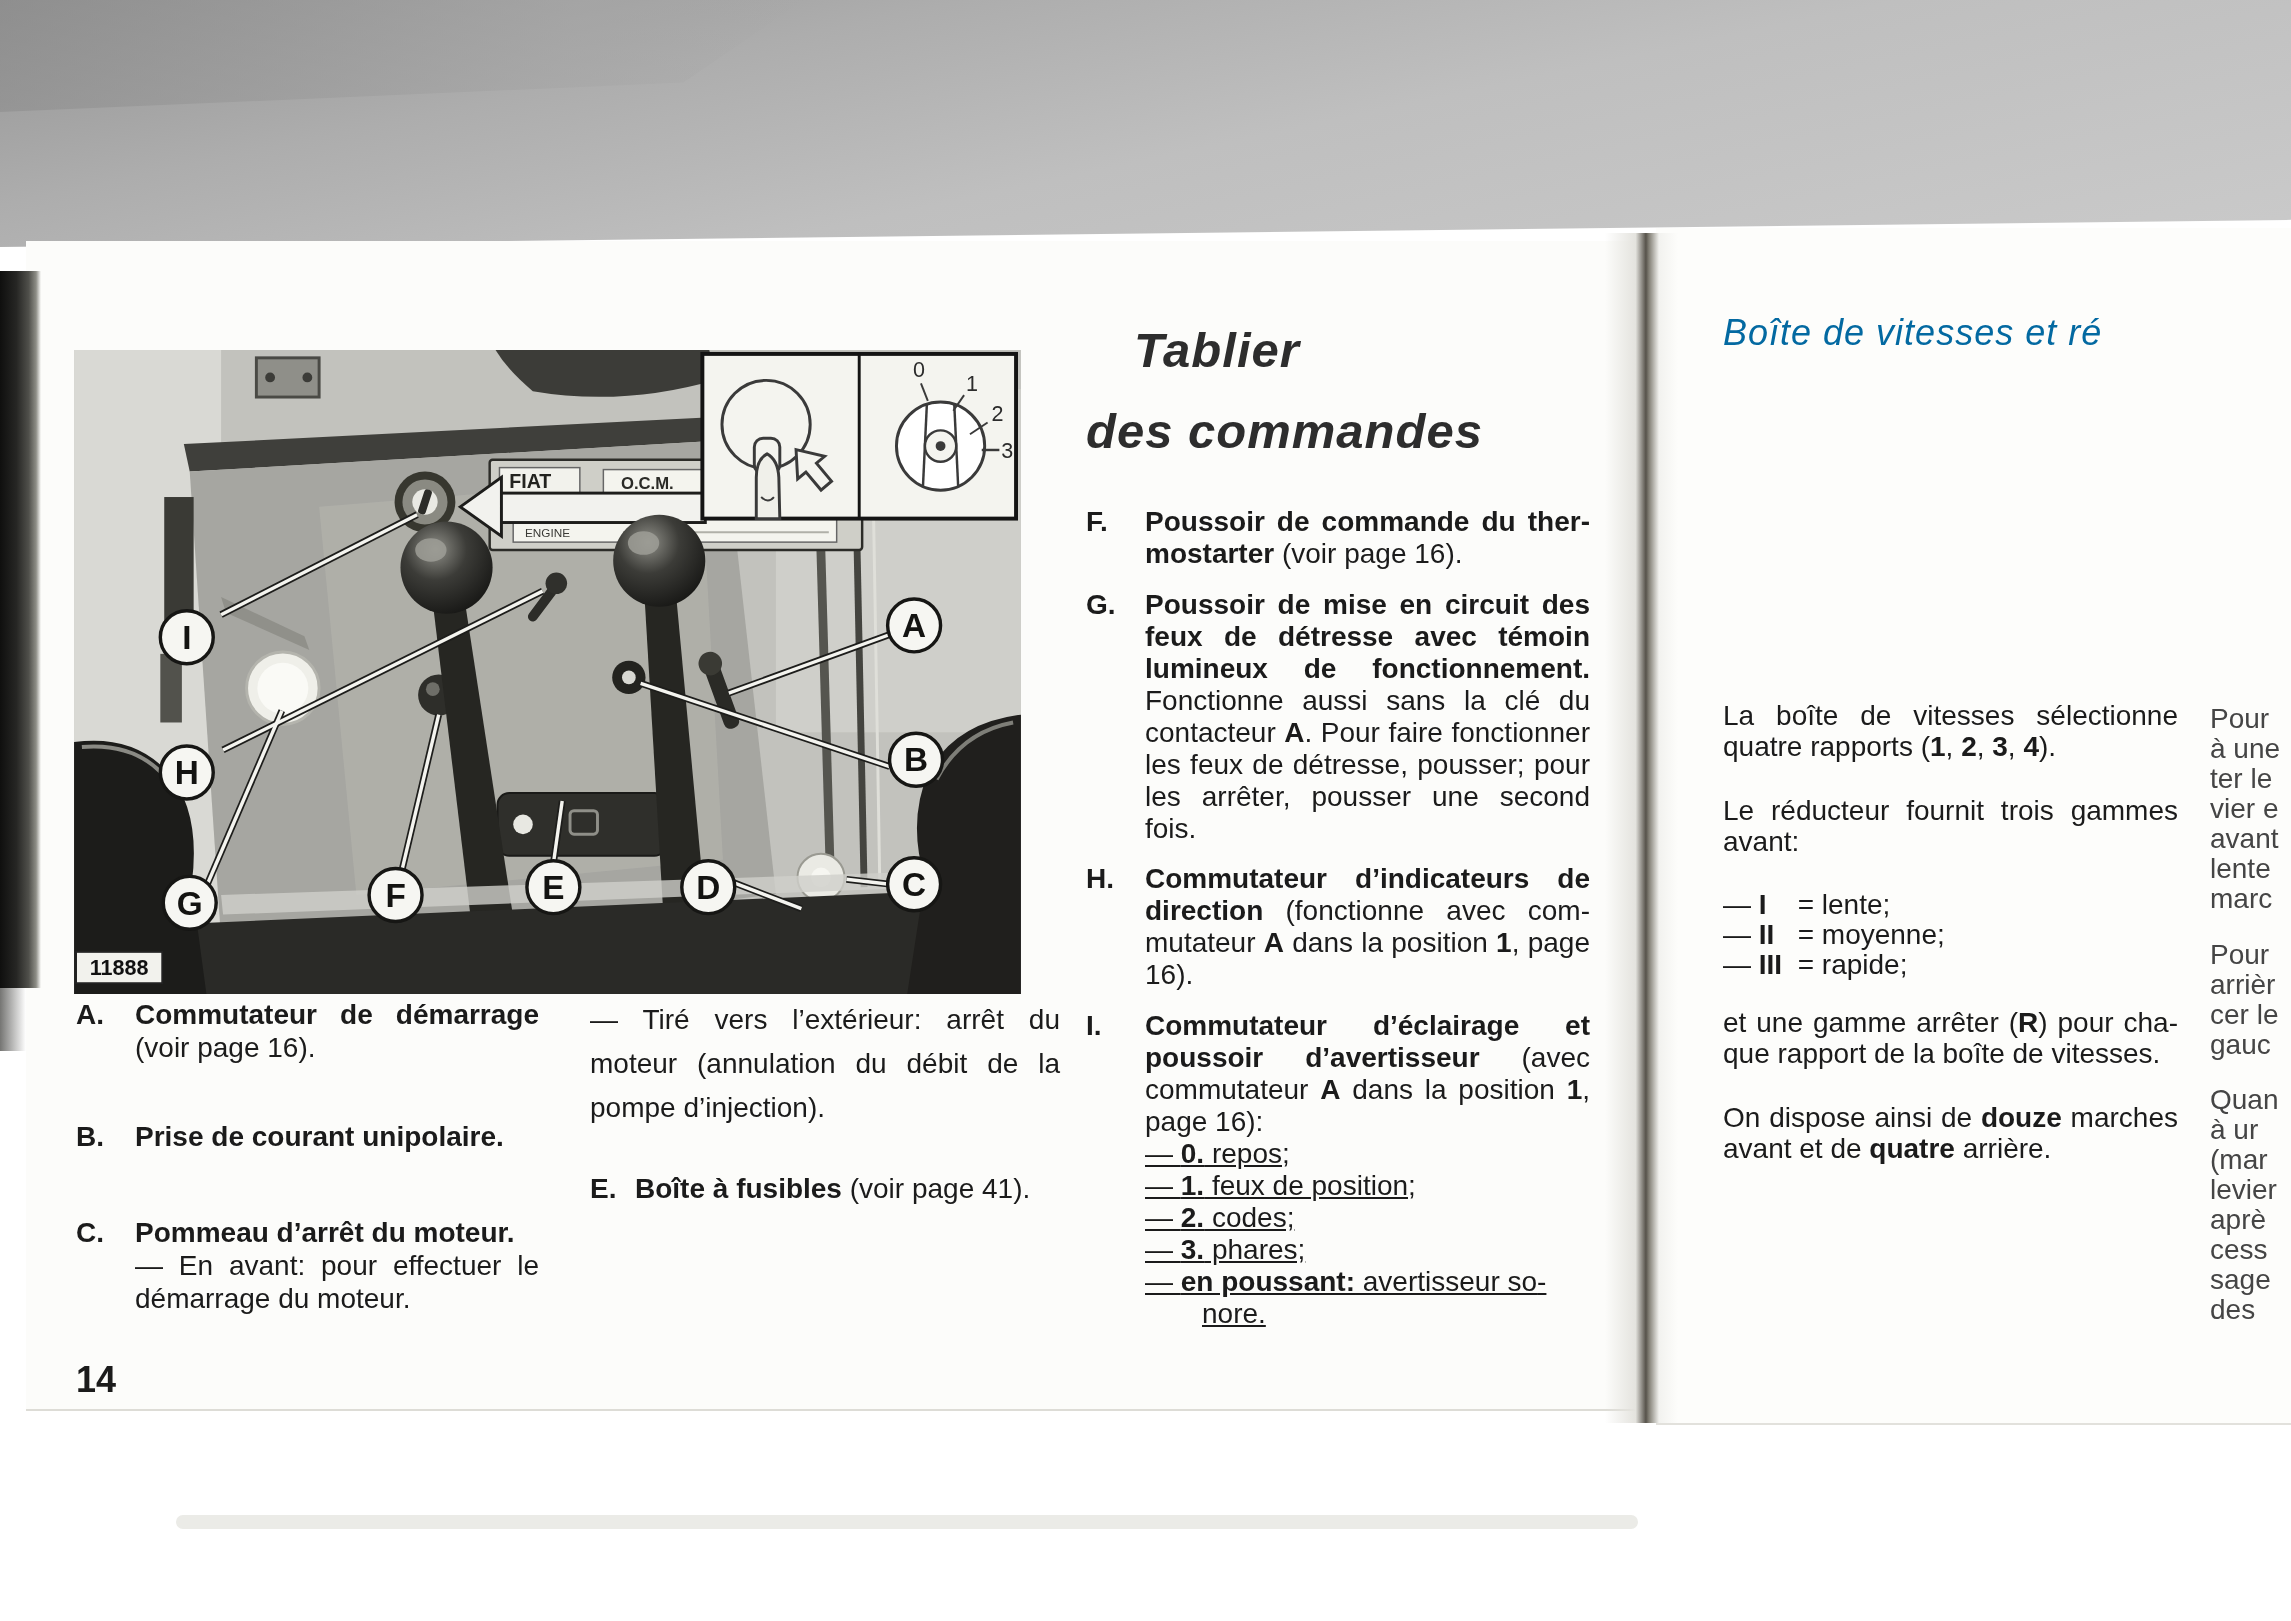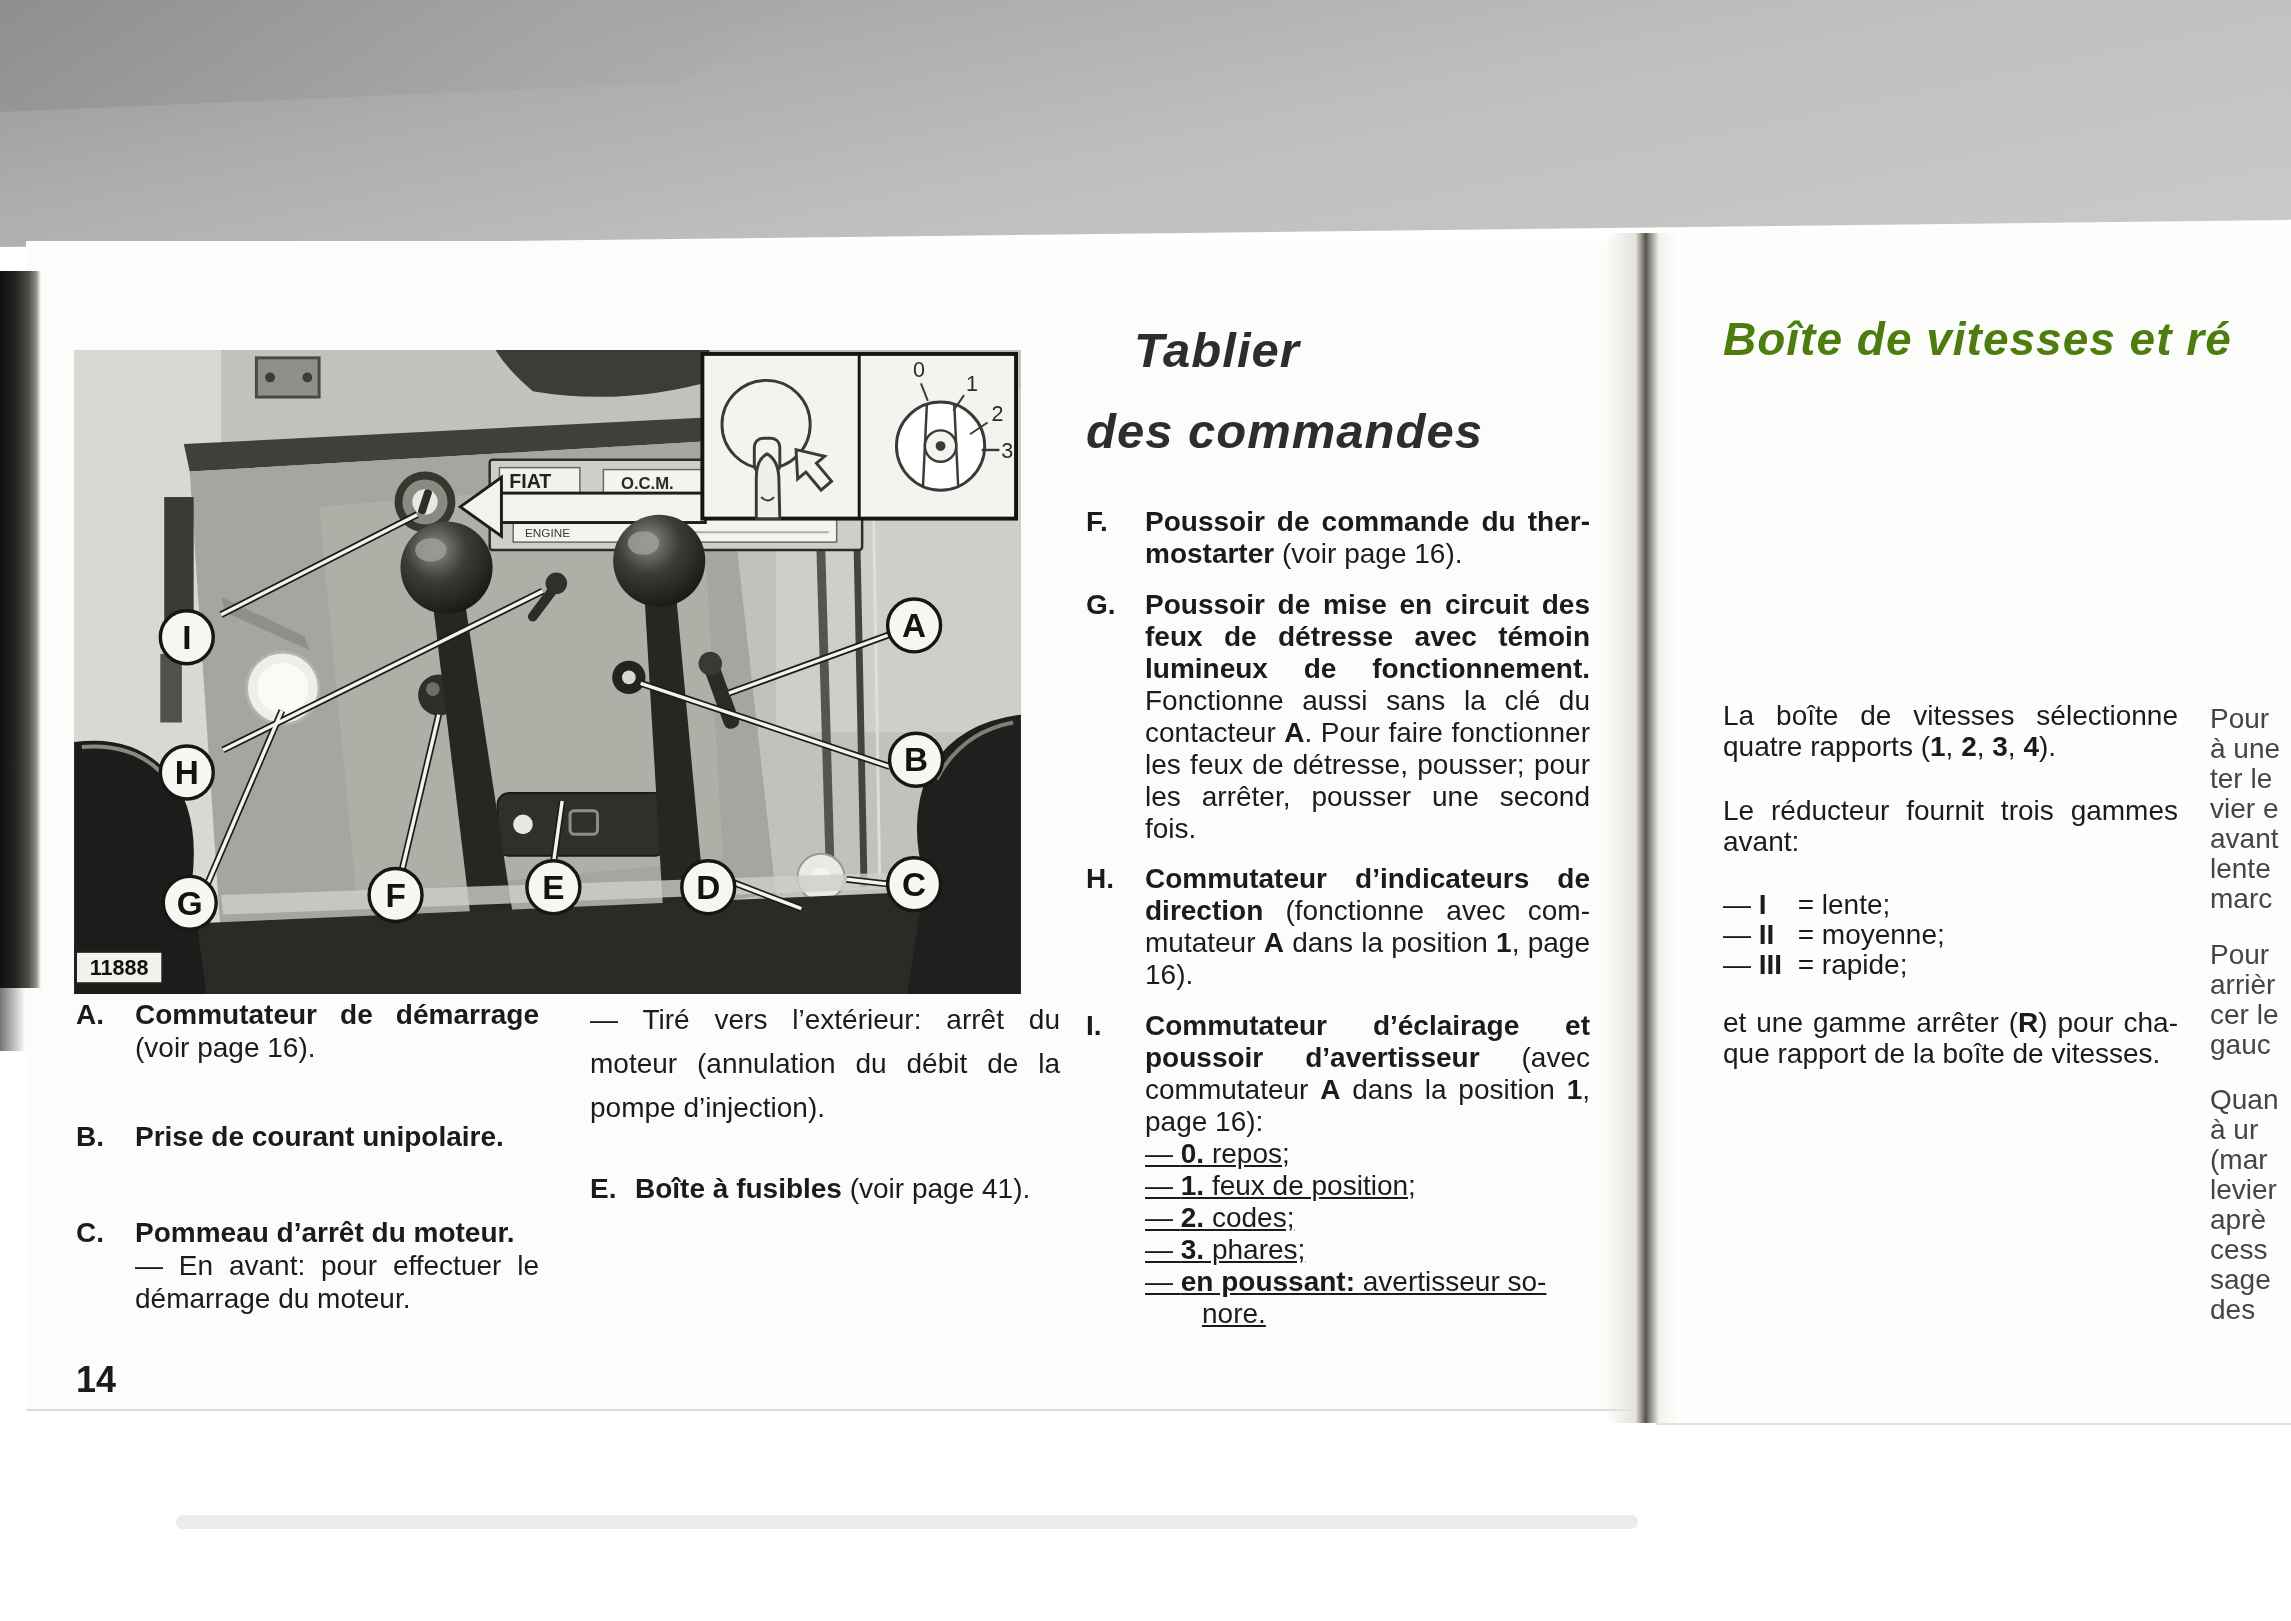--- a/index.html
+++ b/index.html
@@ -46,22 +46,22 @@
   #bcol1 .gapA{margin-bottom:56px;} #bcol1 .gapB{margin-bottom:63px;}
   #bcol1 .body-txt{line-height:33px;}
   #bcol2{position:absolute;left:590px;top:998px;width:470px;}
   #bcol2 .body-txt{line-height:44px;}
   #bcol2 .efus{margin-top:37px;}
   #bcol2 .item{padding-left:45px;}
 
   #page-num{position:absolute;left:76px;top:1339px;font-size:36px;font-weight:700;margin-top:20px;}
 
   
-  #rp-title{position:absolute;left:67px;top:84px;font-size:46px;font-weight:700;font-style:italic;
-    color:#4d7c0f;letter-spacing:1px;white-space:nowrap;}
+  #rp-title{position:absolute;left:67px;top:84px;font-size:36px;font-weight:400;font-style:italic;
+    color:#0369a1;letter-spacing:1px;white-space:nowrap;}
   #rp-col{position:absolute;left:67px;top:472px;width:455px;}
   #rp-col .para{font-size:28px;line-height:31px;text-align:justify;margin:0 0 33px 0;}
   #rp-col .gears{margin:0 0 27.4px 0;}
   #rp-col .gline{font-size:28px;line-height:30px;}
   #rp-cut{position:absolute;left:554px;top:476px;width:127px;color:#454545;}
   .frag-line{font-size:28px;line-height:30px;height:30px;white-space:nowrap;overflow:hidden;}
   .frag-line.gap{height:25.5px;}
 
   
   #photo{position:absolute;left:74px;top:350px;width:947px;height:644px;}
@@ -81,20 +81,21 @@
     <div id="rp-title">Boîte de vitesses et ré</div>
     <div id="rp-col">
       <div class="para"><span>La boîte de vitesses sélectionne quatre rapports (</span><span class="b">1</span><span>, </span><span class="b">2</span><span>, </span><span class="b">3</span><span>, </span><span class="b">4</span><span>).</span></div>
       <div class="para"><span>Le réducteur fournit trois gammes avant:</span></div>
       <div class="gears">
         <div class="gline"><span>—&nbsp;</span><span class="b">I</span><span>&nbsp;&nbsp;&nbsp;&nbsp;=&nbsp;lente;</span></div>
         <div class="gline"><span>—&nbsp;</span><span class="b">II</span><span>&nbsp;&nbsp;&nbsp;=&nbsp;moyenne;</span></div>
         <div class="gline"><span>—&nbsp;</span><span class="b">III</span><span>&nbsp;&nbsp;=&nbsp;rapide;</span></div>
       </div>
       <div class="para"><span>et une gamme arrêter (</span><span class="b">R</span><span>) pour cha­que rapport de la boîte de vitesses.</span></div>
+      <div class="para"><span>On dispose ainsi de </span><span class="b">douze</span><span> marches avant et de </span><span class="b">quatre</span><span> arrière.</span></div>
     </div>
     <div id="rp-cut">
         <div class="frag-line">Pour</div>
         <div class="frag-line">à une</div>
         <div class="frag-line">ter le</div>
         <div class="frag-line">vier e</div>
         <div class="frag-line">avant</div>
         <div class="frag-line">lente</div>
         <div class="frag-line">marc</div>
         <div class="frag-line gap"></div>

